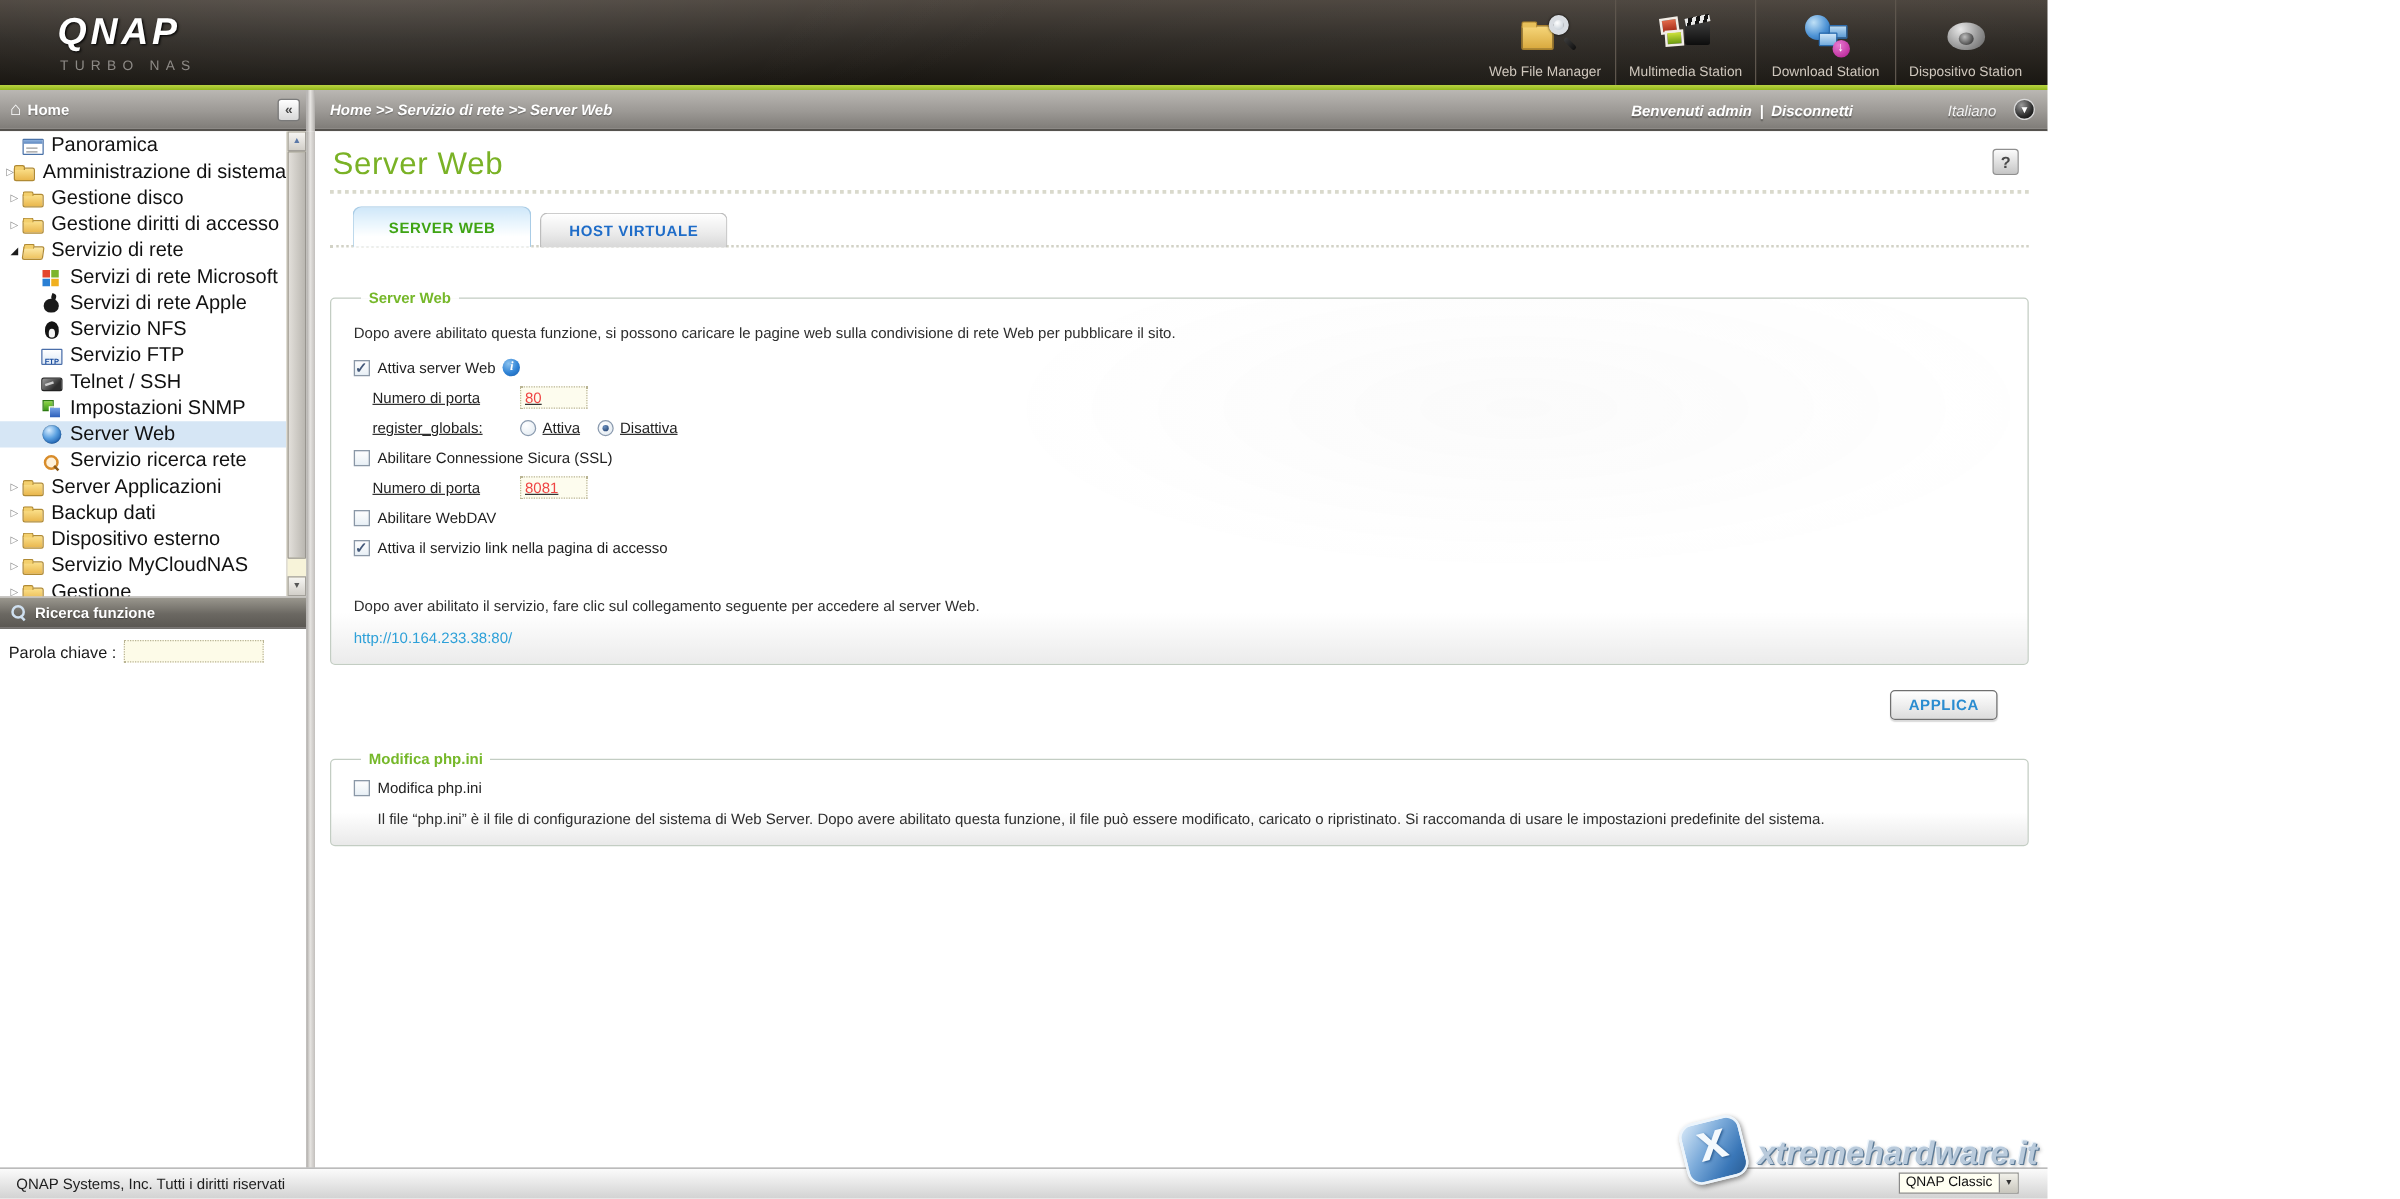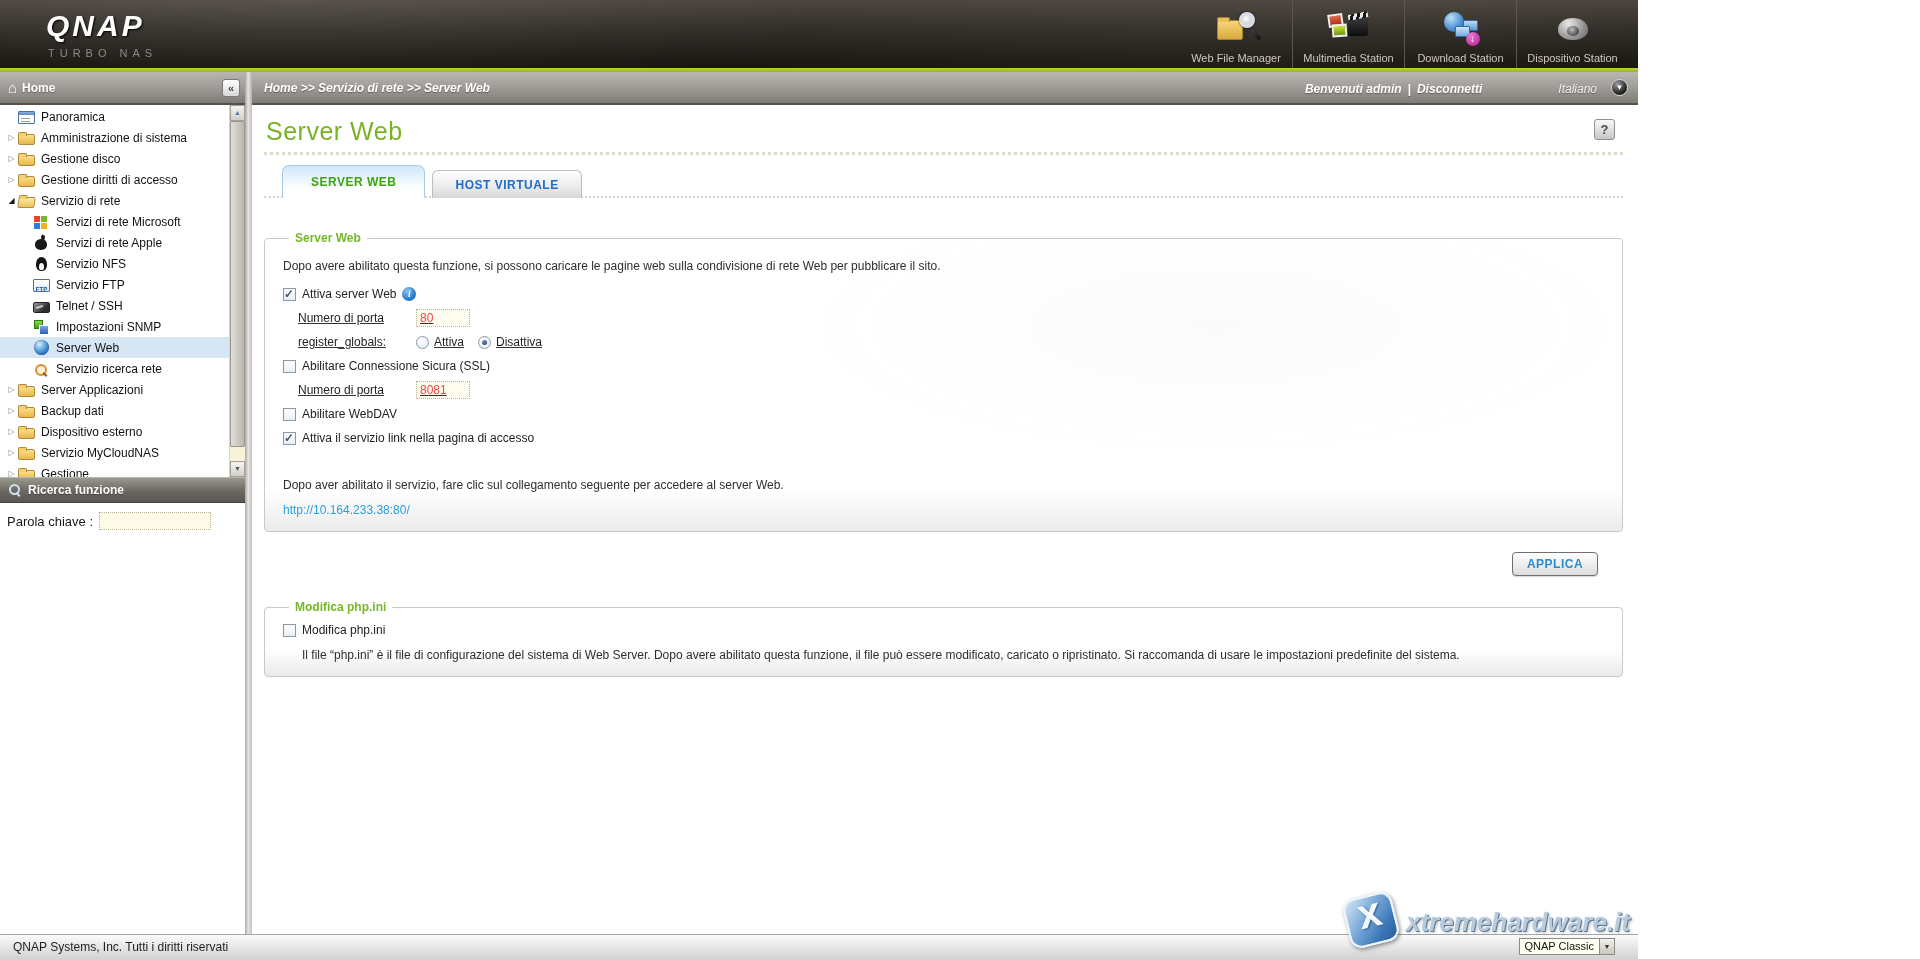--- a/index.html
+++ b/index.html
@@ -58,21 +58,21 @@
 
   
   .content { flex:1; display:flex; min-height:0; }
   .sidebar { width:245px; display:flex; flex-direction:column; background:#fff; }
   .tree-viewport { height:372px; position:relative; overflow:hidden; }
   .tree-rows { position:absolute; left:0; top:1px; right:16px; }
   .trow { height:21px; display:flex; align-items:center; cursor:pointer; white-space:nowrap; }
   .trow.sel { background:#d6e6f5; }
   .trow .arr { width:13px; margin-left:5px; text-align:center; font-size:8px; color:#8a8a8a; }
   .trow .arr.exp { color:#1c1c1c; }
-  .trow .tlabel { margin-left:6px; font-size:12px; color:#111; }
+  .trow .tlabel { margin-left:6px; font-size:16px; color:#111; }
   .trow.lv1 { padding-left:33px; }
   .ticon { position:relative; width:17px; height:16px; display:inline-block; flex:0 0 17px; }
   
   .ti-overview { width:15px; height:13px; margin-top:1px; border:1px solid #4a72a8; background:#fff; border-radius:1px; }
   .ti-overview::before { content:''; position:absolute; left:0; top:0; right:0; height:3px; background:linear-gradient(#8db1dd,#5d87c0); }
   .ti-overview::after { content:''; position:absolute; left:2px; top:6px; width:9px; height:1px; background:#9a9a9a; box-shadow:0 3px 0 #9a9a9a; }
   .ti-folder { width:16px; height:11px; margin-top:3px; background:linear-gradient(#fbe08a,#e9b74e); border:1px solid #b08a34; border-radius:1px 2px 2px 2px; }
   .ti-folder::before { content:''; position:absolute; left:-1px; top:-3px; width:7px; height:3px; background:#f3cf6d; border:1px solid #b08a34; border-bottom:none; border-radius:2px 2px 0 0; }
   .ti-folder-open { width:16px; height:11px; margin-top:3px; background:linear-gradient(#fdeaa8,#eec25e); border:1px solid #b08a34; border-radius:1px 2px 2px 2px; transform:skewX(-8deg); }
   .ti-folder-open::before { content:''; position:absolute; left:-1px; top:-3px; width:7px; height:3px; background:#f3cf6d; border:1px solid #b08a34; border-bottom:none; border-radius:2px 2px 0 0; }

